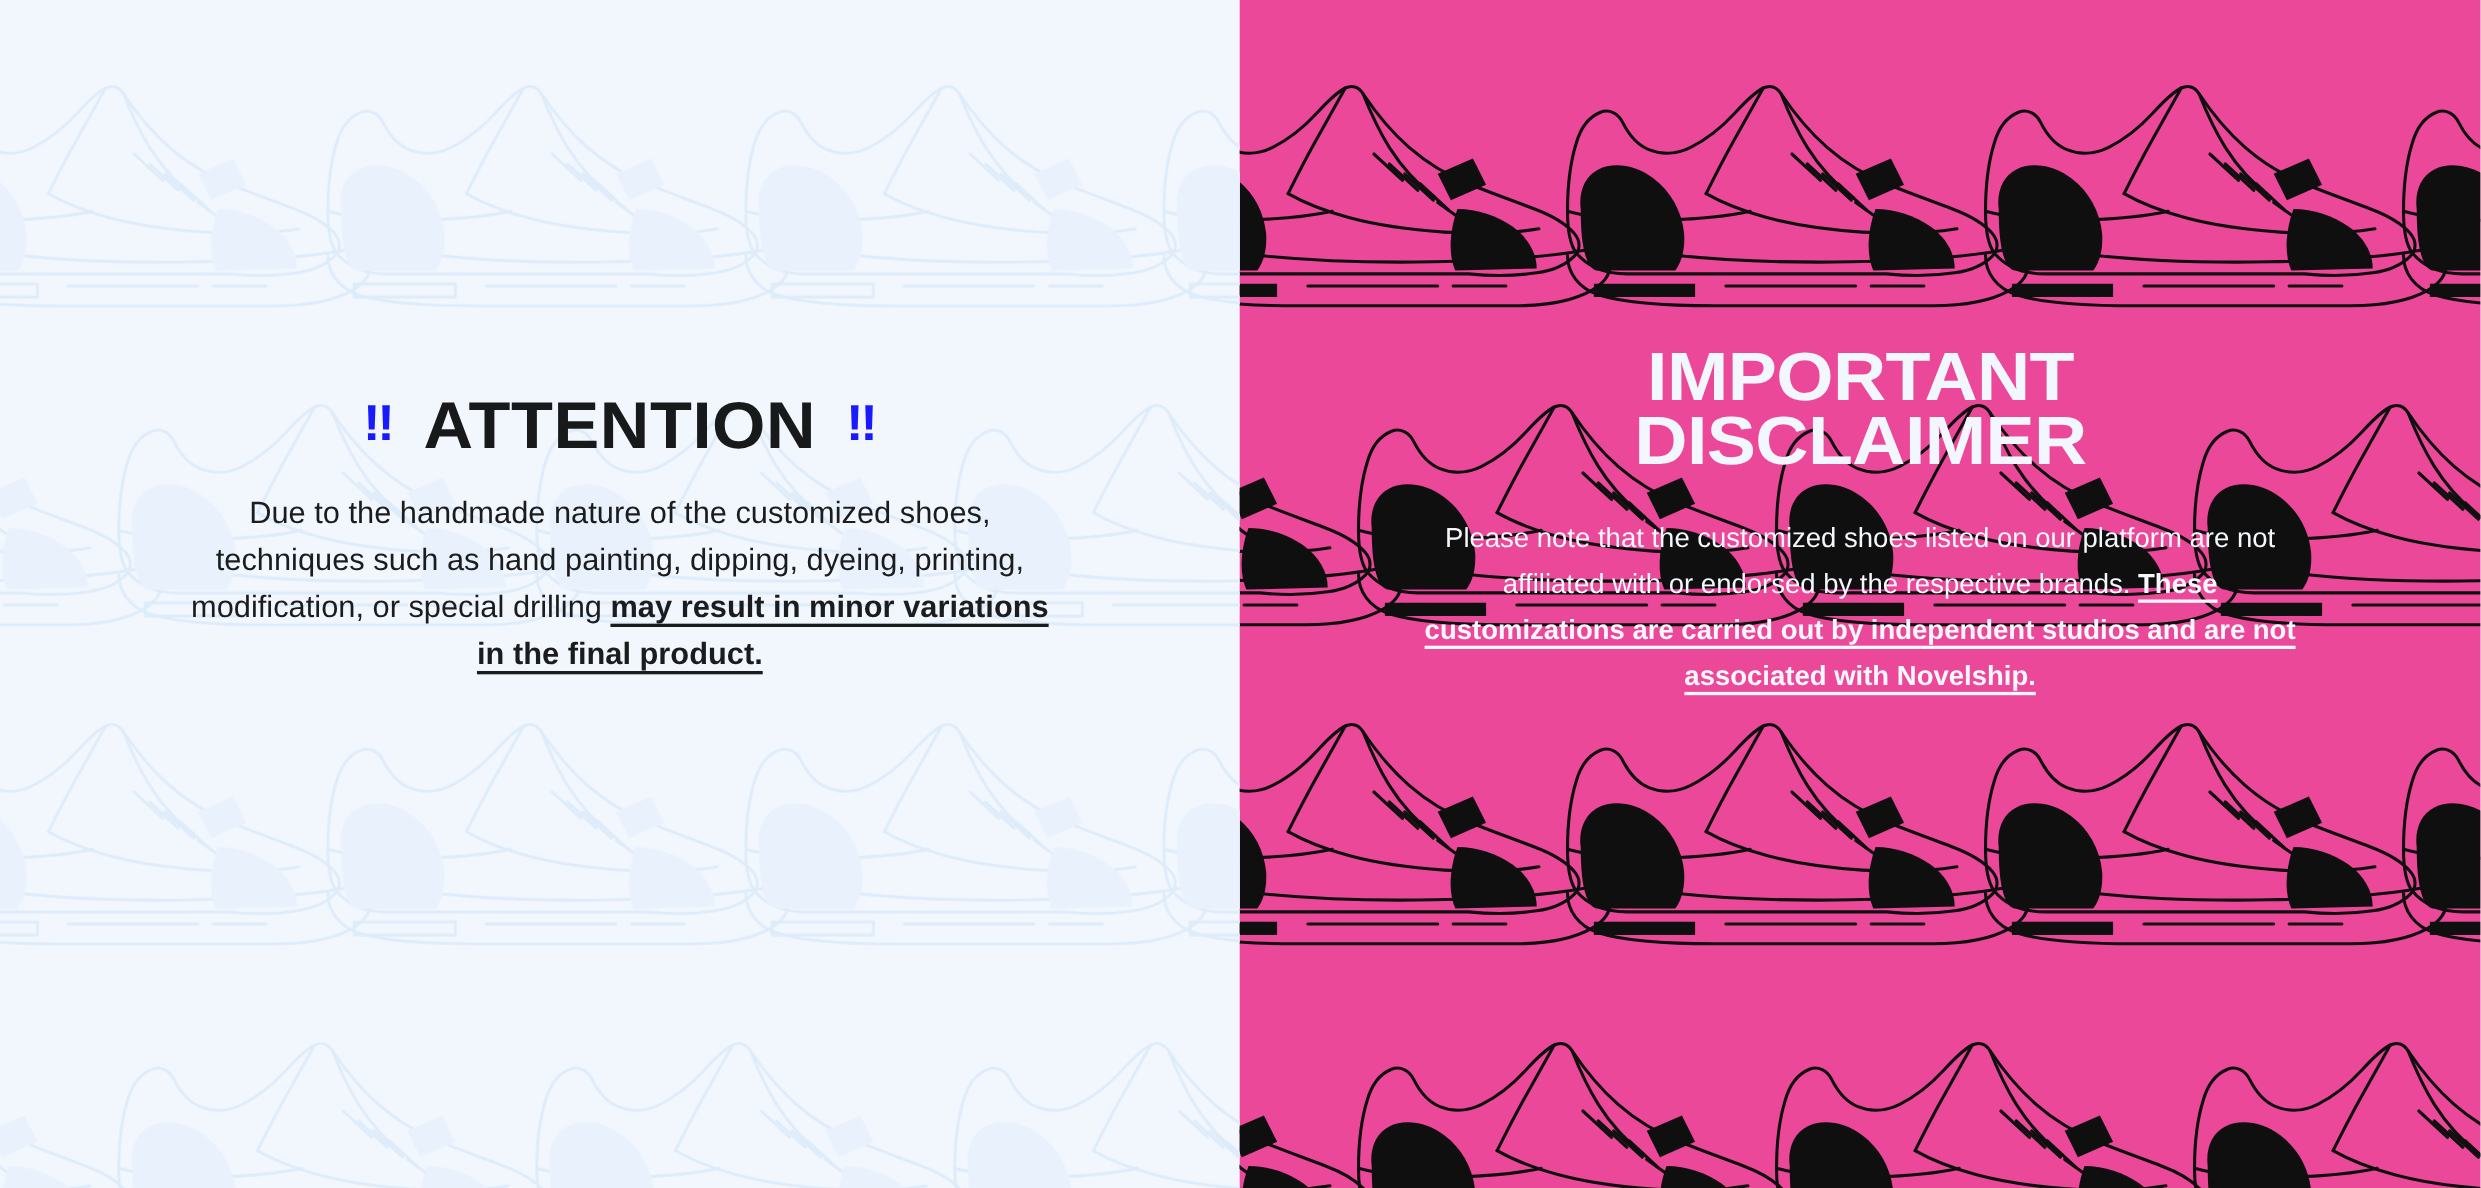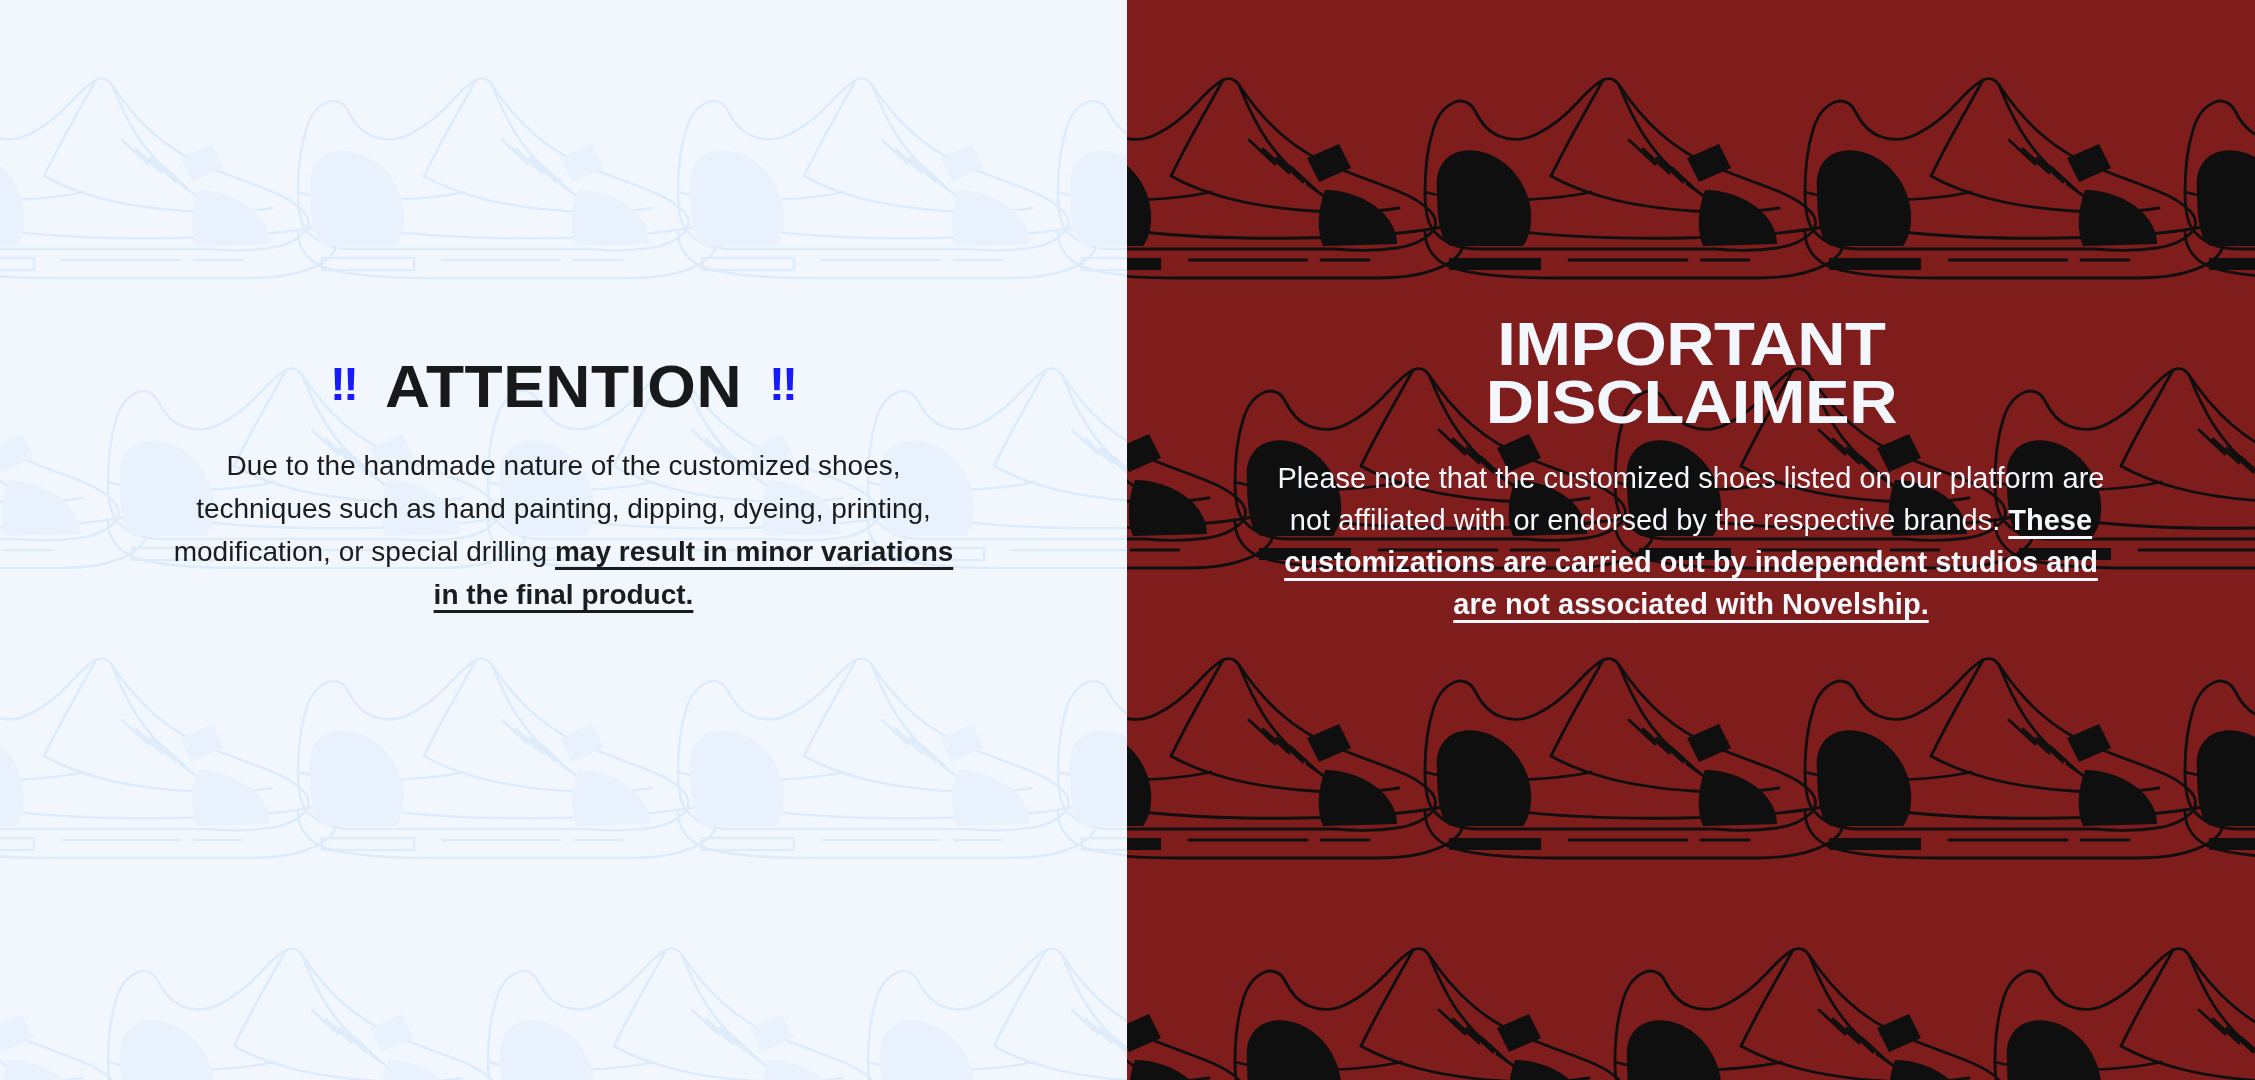--- a/index.html
+++ b/index.html
@@ -23,21 +23,21 @@
   .panel {
     position:relative;
     height:1080px;
     overflow:hidden;
     display:flex;
     flex-direction:column;
     align-items:center;
     justify-content:flex-start;
   }
   .panel.light { width:1127px; background:#F2F7FE; }
-  .panel.dark  { width:1128px; background:#7f1d1d; }
+  .panel.dark  { width:1128px; background:#ec4899; }
 
   
   .pattern {
     position:absolute;
     top:-98px; left:-98px;
     width:calc(100% + 400px);
     height:calc(100% + 400px);
     pointer-events:none;
     z-index:0;
   }
@@ -103,22 +103,22 @@
   }
   .panel.light .body-text {
     width:790px;
     margin-top:25px;
     font-size:28px;
     line-height:43px;
     color:#1A1C1D;
   }
   .panel.dark .body-text {
     width:832px;
-    margin-top:20px;
-    font-size:29px;
+    margin-top:31px;
+    font-size:25px;
     line-height:42px;
     color:#F4F7FC;
   }
   .body-text .em {
     font-weight:bold;
     text-decoration:underline;
     text-underline-offset:6px;
     text-decoration-thickness:3px;
   }
 </style>

